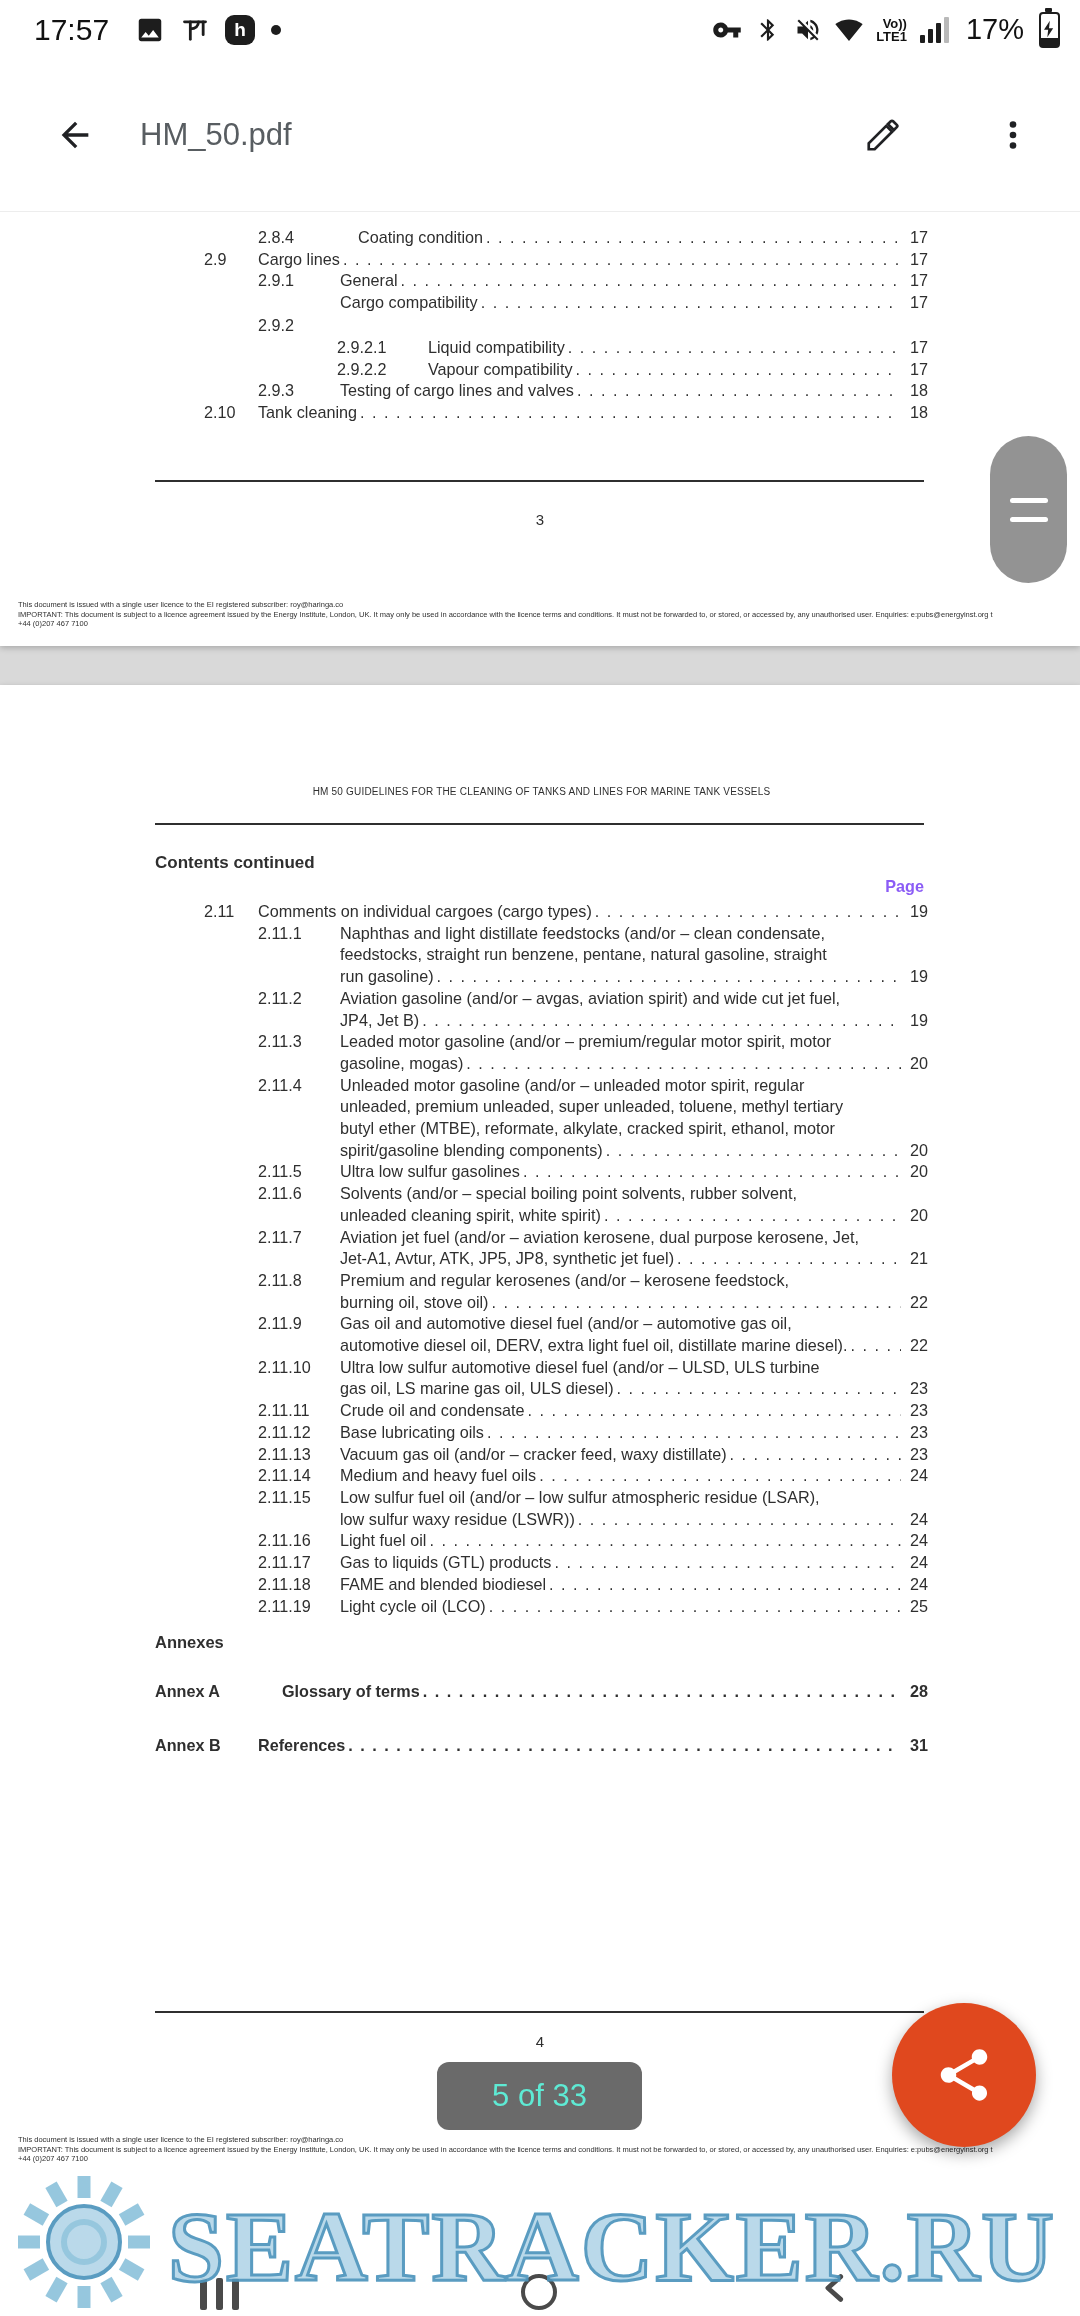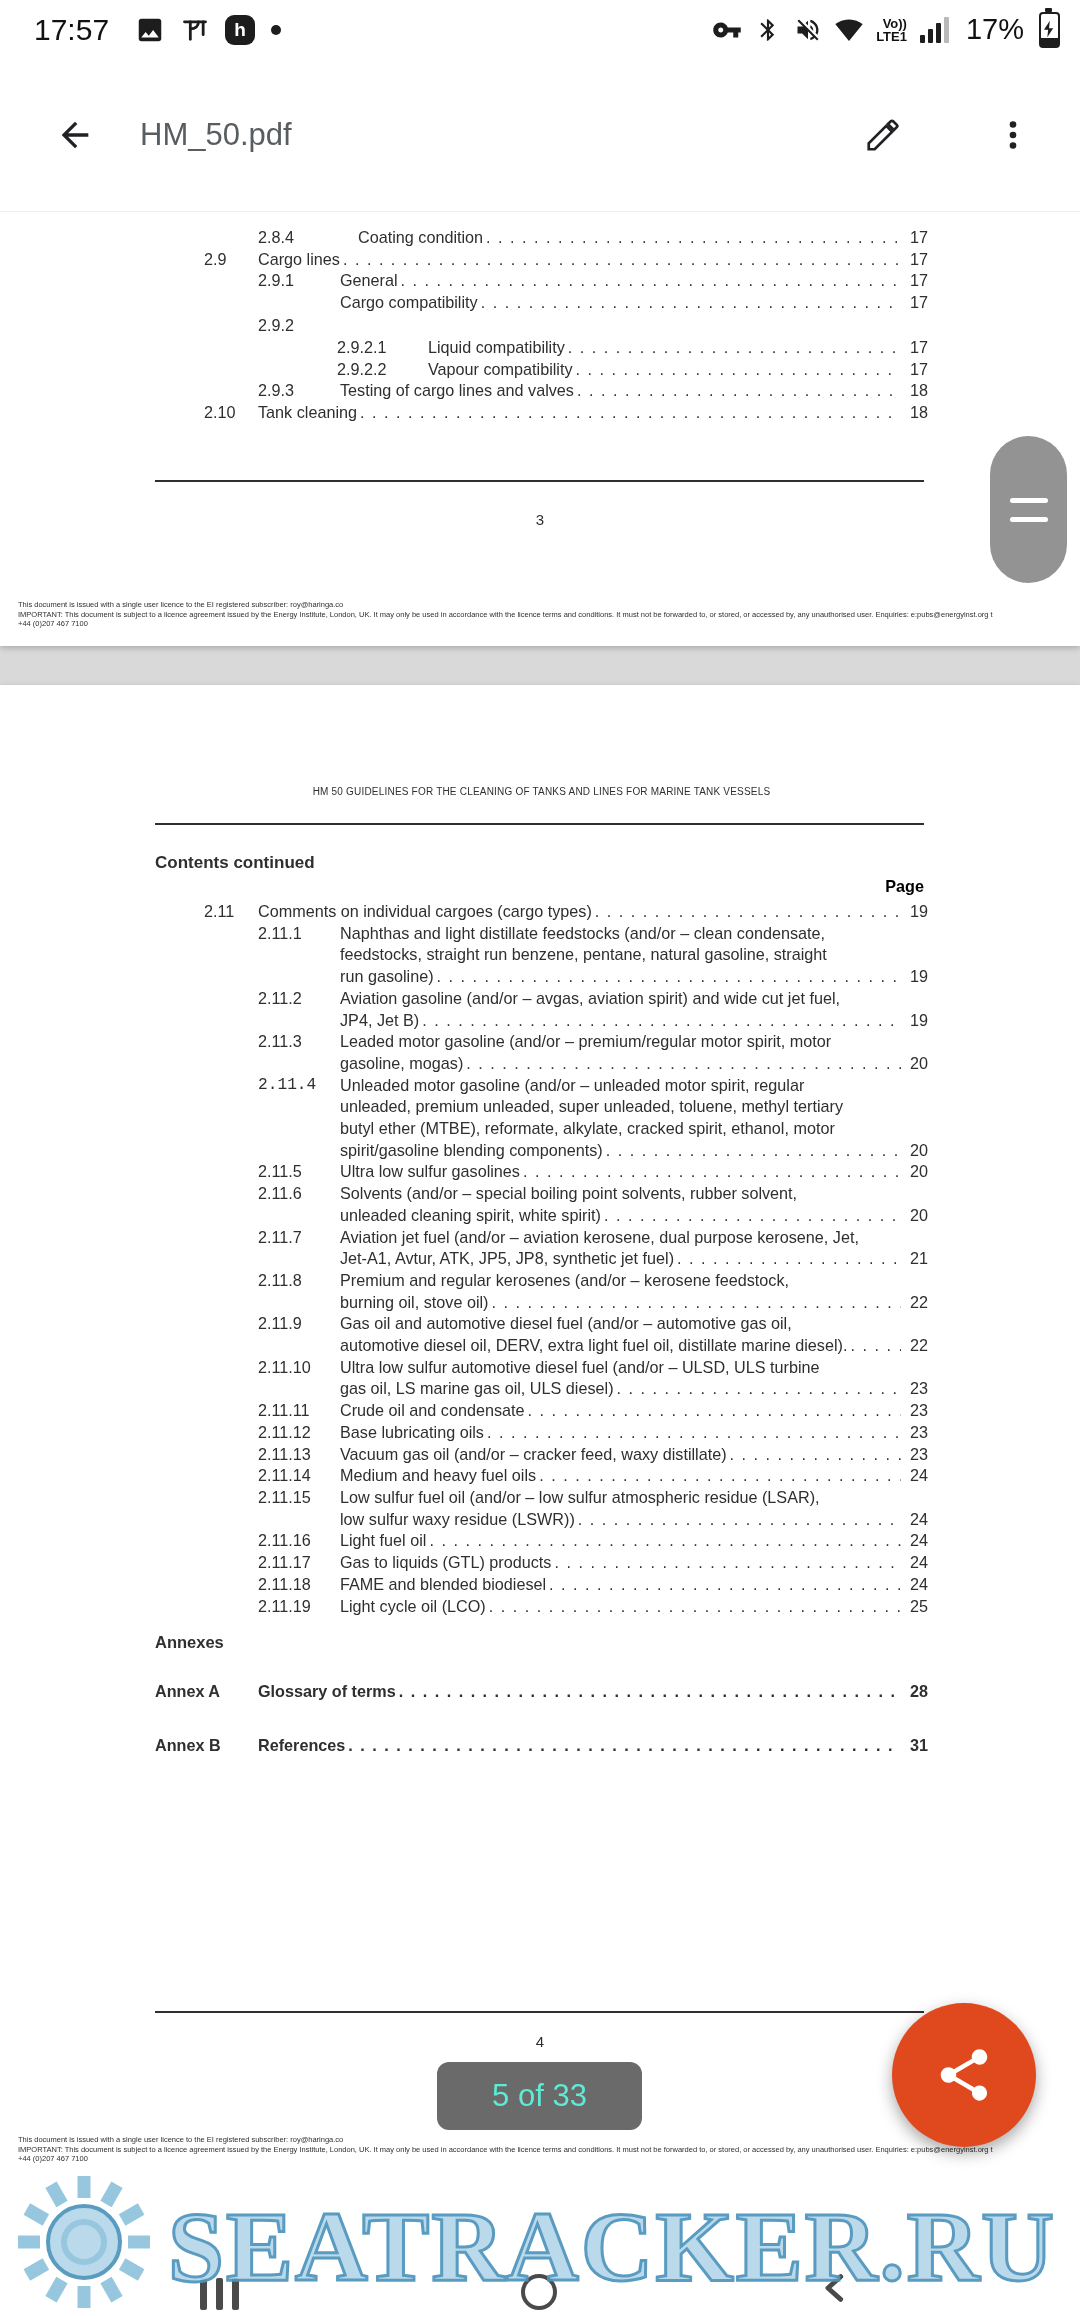--- a/index.html
+++ b/index.html
@@ -43,21 +43,21 @@
   .dots{flex:1 1 0;min-width:6px;overflow:hidden;white-space:nowrap;letter-spacing:1.5px;margin:0 3px;}
   .toc-page{flex:0 0 auto;text-align:right;min-width:24px;}
   .bold{font-weight:bold;}
 
   .hr{position:absolute;left:155px;width:769px;height:2px;background:#2f2f2f;}
   .printed-pnum{position:absolute;left:0;width:100%;text-align:center;font-size:15px;color:#2f2f2f;}
   .licence{position:absolute;left:18px;width:1040px;font-size:7.5px;line-height:9.5px;color:#2f2f2f;}
   .licence div{white-space:nowrap;overflow:hidden;}
   .doc-header{position:absolute;top:96px;left:155px;width:773px;text-align:center;font-size:10px;line-height:21px;color:#2f2f2f;letter-spacing:.2px;}
   .contents-title{position:absolute;top:168px;left:155px;font-size:17px;font-weight:bold;color:#2f2f2f;}
-  .page-label{position:absolute;top:192px;right:156px;font-size:16.2px;font-weight:bold;color:#000000;}
+  .page-label{position:absolute;top:192px;right:156px;font-size:16.2px;font-weight:bold;color:#8b5cf6;}
   .annexes-heading{position:absolute;top:948px;left:155px;font-size:16.5px;font-weight:bold;color:#2f2f2f;}
   .annex{position:absolute;top:996px;left:155px;width:773px;color:#2f2f2f;font-size:16.2px;line-height:21.7px;}
   .annex .toc-row{margin-bottom:32px;}
 
   
   .scroll-handle{position:absolute;right:13px;top:436px;width:77px;height:147px;border-radius:40px;background:rgba(125,125,125,.83);display:flex;flex-direction:column;align-items:center;justify-content:center;gap:14px;border:none;cursor:grab;z-index:20;}
   .scroll-handle .bar{width:38px;height:5px;background:#fff;border-radius:3px;}
   .page-pill{position:absolute;left:437px;top:2062px;width:205px;height:68px;border-radius:12px;background:rgba(95,95,95,.93);display:flex;align-items:center;justify-content:center;color:#5eead4;font-size:31px;z-index:21;}
   .fab{position:absolute;left:892px;top:2003px;width:144px;height:144px;border-radius:50%;background:#e0481e;display:flex;align-items:center;justify-content:center;box-shadow:0 6px 16px rgba(0,0,0,.35);border:none;cursor:pointer;z-index:22;}
 
@@ -300,21 +300,21 @@
             <div class="toc-body">
               <div class="toc-line">Leaded motor gasoline (and/or – premium/regular motor spirit, motor</div>
               <div class="toc-line last">
                 <span class="toc-text">gasoline, mogas)</span>
                 <span class="dots">. . . . . . . . . . . . . . . . . . . . . . . . . . . . . . . . . . . . . . . . . . . . . . . . . . . . . . . . . . . . . . . . . . . . . . . . . . . . . . . . . . . . . . . . . . . . . . . . . . . . . . . . . . . . . . . . . . . . . . . . . . . . . . . . . . . . . . . . . . . . </span>
                 <span class="toc-page">20</span>
               </div>
             </div>
           </div>
           <div class="toc-row" style="padding-left: 103px;">
-            <span class="toc-num" style="width: 82px; font-family: Liberation Mono, monospace;">2.11.4</span>
+            <span class="toc-num" style="width: 82px;">2.11.4</span>
             <div class="toc-body">
               <div class="toc-line">Unleaded motor gasoline (and/or – unleaded motor spirit, regular</div>
               <div class="toc-line">unleaded, premium unleaded, super unleaded, toluene, methyl tertiary</div>
               <div class="toc-line">butyl ether (MTBE), reformate, alkylate, cracked spirit, ethanol, motor</div>
               <div class="toc-line last">
                 <span class="toc-text">spirit/gasoline blending components)</span>
                 <span class="dots">. . . . . . . . . . . . . . . . . . . . . . . . . . . . . . . . . . . . . . . . . . . . . . . . . . . . . . . . . . . . . . . . . . . . . . . . . . . . . . . . . . . . . . . . . . . . . . . . . . . . . . . . . . . . . . . . . . . . . . . . . . . . . . . . . . . . . . . . . . . . </span>
                 <span class="toc-page">20</span>
               </div>
             </div>
@@ -471,21 +471,21 @@
               <div class="toc-line last">
                 <span class="toc-text">Light cycle oil (LCO)</span>
                 <span class="dots">. . . . . . . . . . . . . . . . . . . . . . . . . . . . . . . . . . . . . . . . . . . . . . . . . . . . . . . . . . . . . . . . . . . . . . . . . . . . . . . . . . . . . . . . . . . . . . . . . . . . . . . . . . . . . . . . . . . . . . . . . . . . . . . . . . . . . . . . . . . . </span>
                 <span class="toc-page">25</span>
               </div>
             </div>
           </div>
         </div>
       <div class="annexes-heading">Annexes</div>
       <div id="annex-rows" class="annex">
-          <div class="toc-row bold" style="padding-left: 0px;">
+          <div class="toc-row bold" style="padding-left: 0px; gap: 24px;">
             <span class="toc-num" style="width: 103px;">Annex A</span>
             <div class="toc-body">
               <div class="toc-line last">
                 <span class="toc-text">Glossary of terms</span>
                 <span class="dots">. . . . . . . . . . . . . . . . . . . . . . . . . . . . . . . . . . . . . . . . . . . . . . . . . . . . . . . . . . . . . . . . . . . . . . . . . . . . . . . . . . . . . . . . . . . . . . . . . . . . . . . . . . . . . . . . . . . . . . . . . . . . . . . . . . . . . . . . . . . . </span>
                 <span class="toc-page">28</span>
               </div>
             </div>
           </div>
           <div class="toc-row bold" style="padding-left: 0px;">

